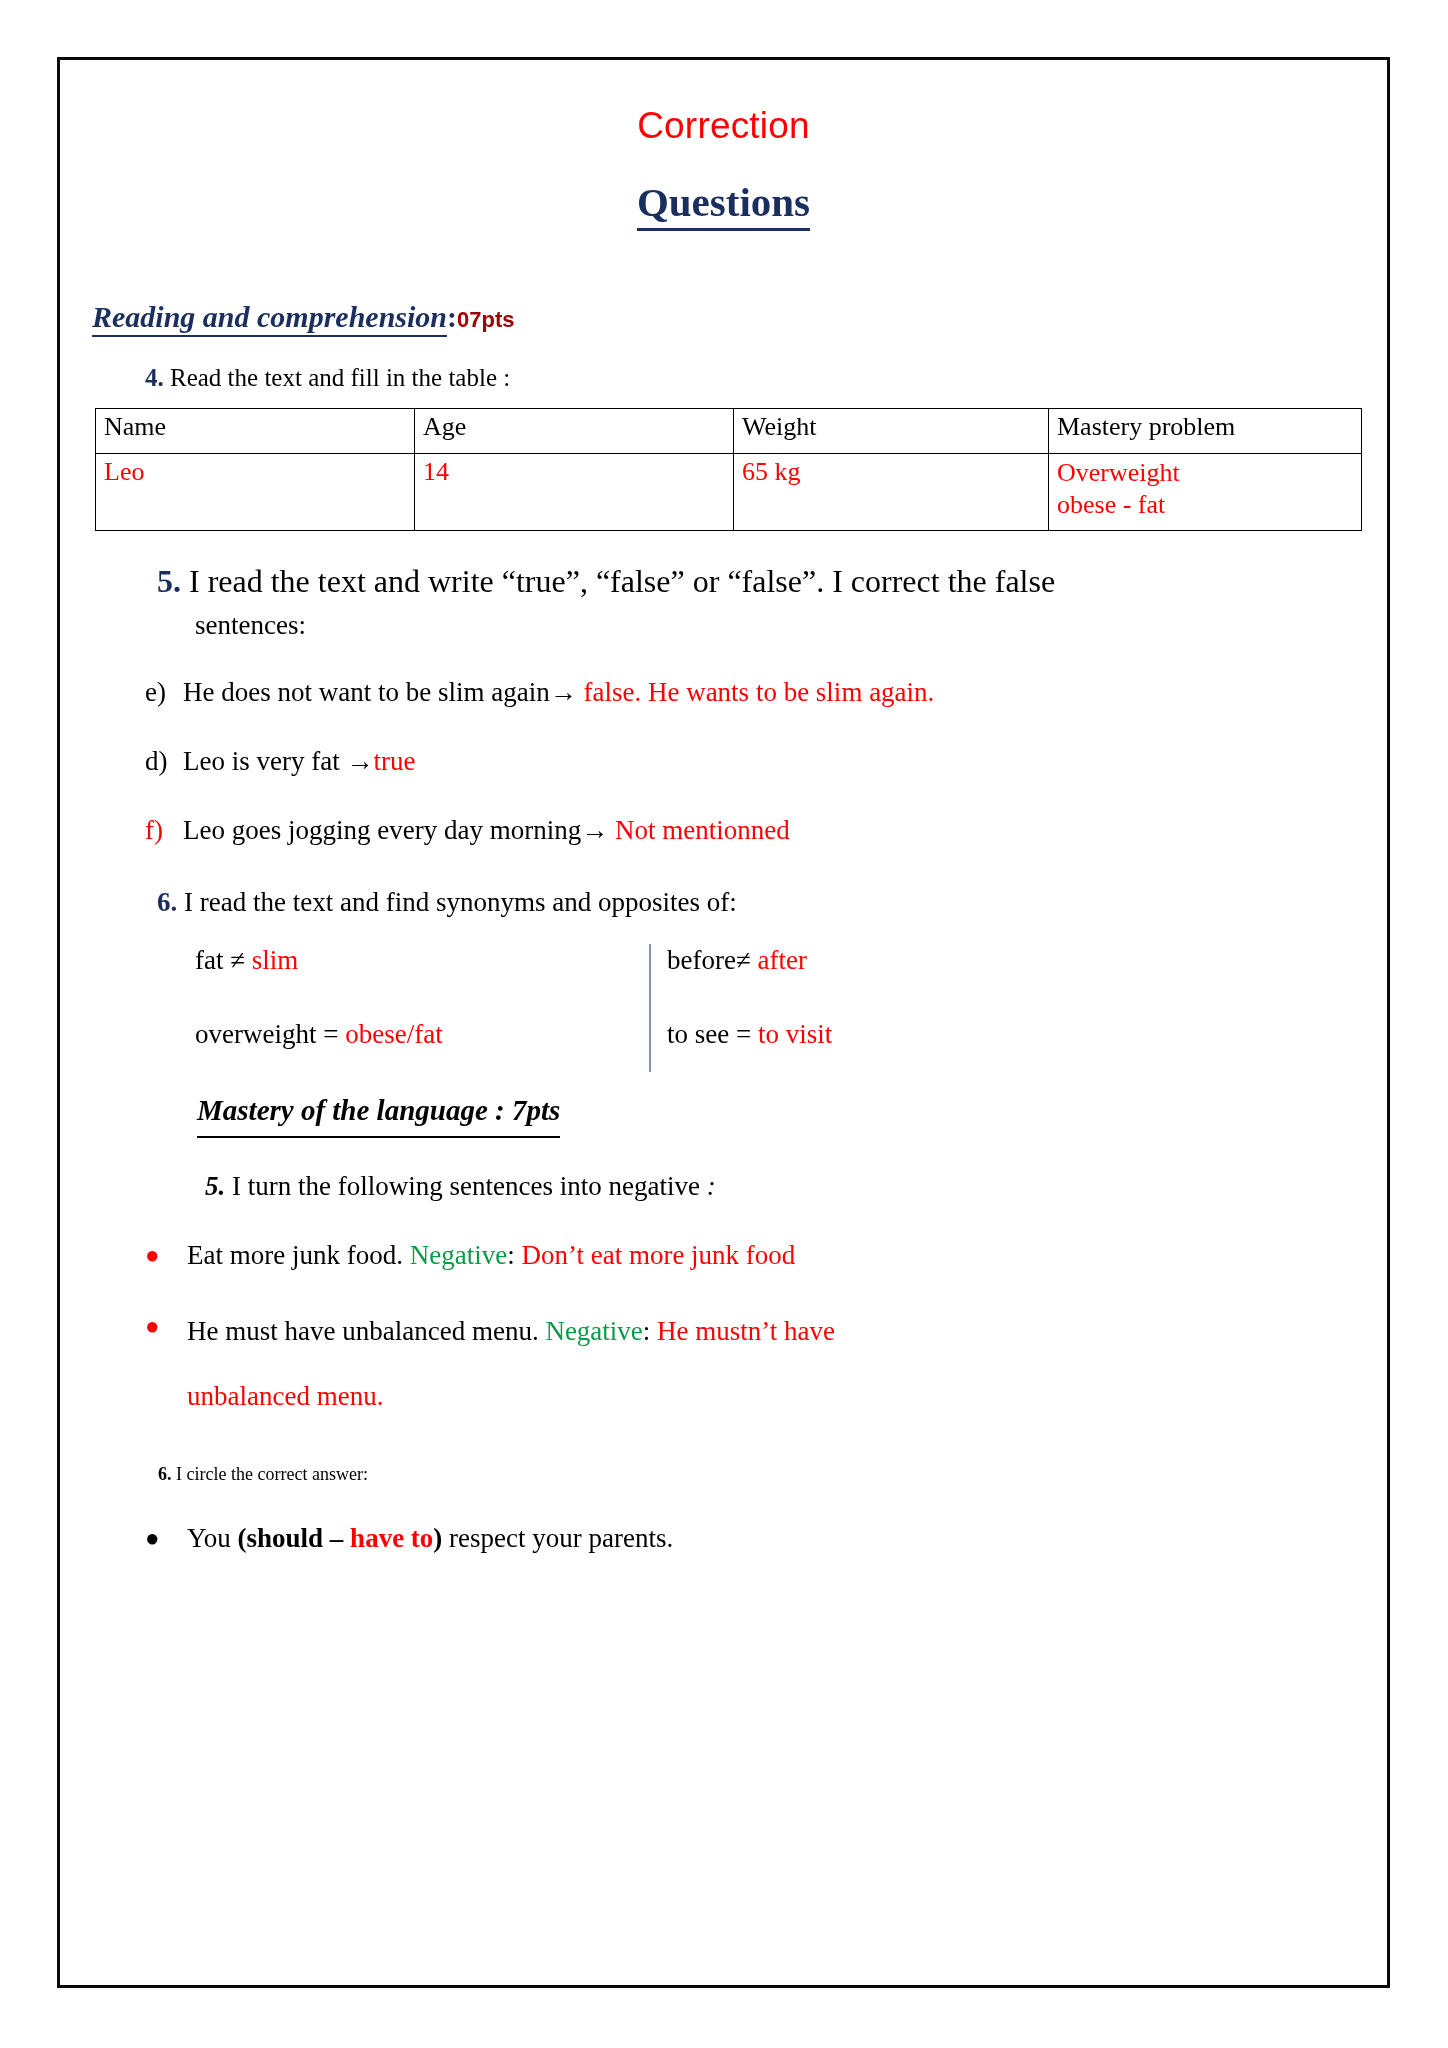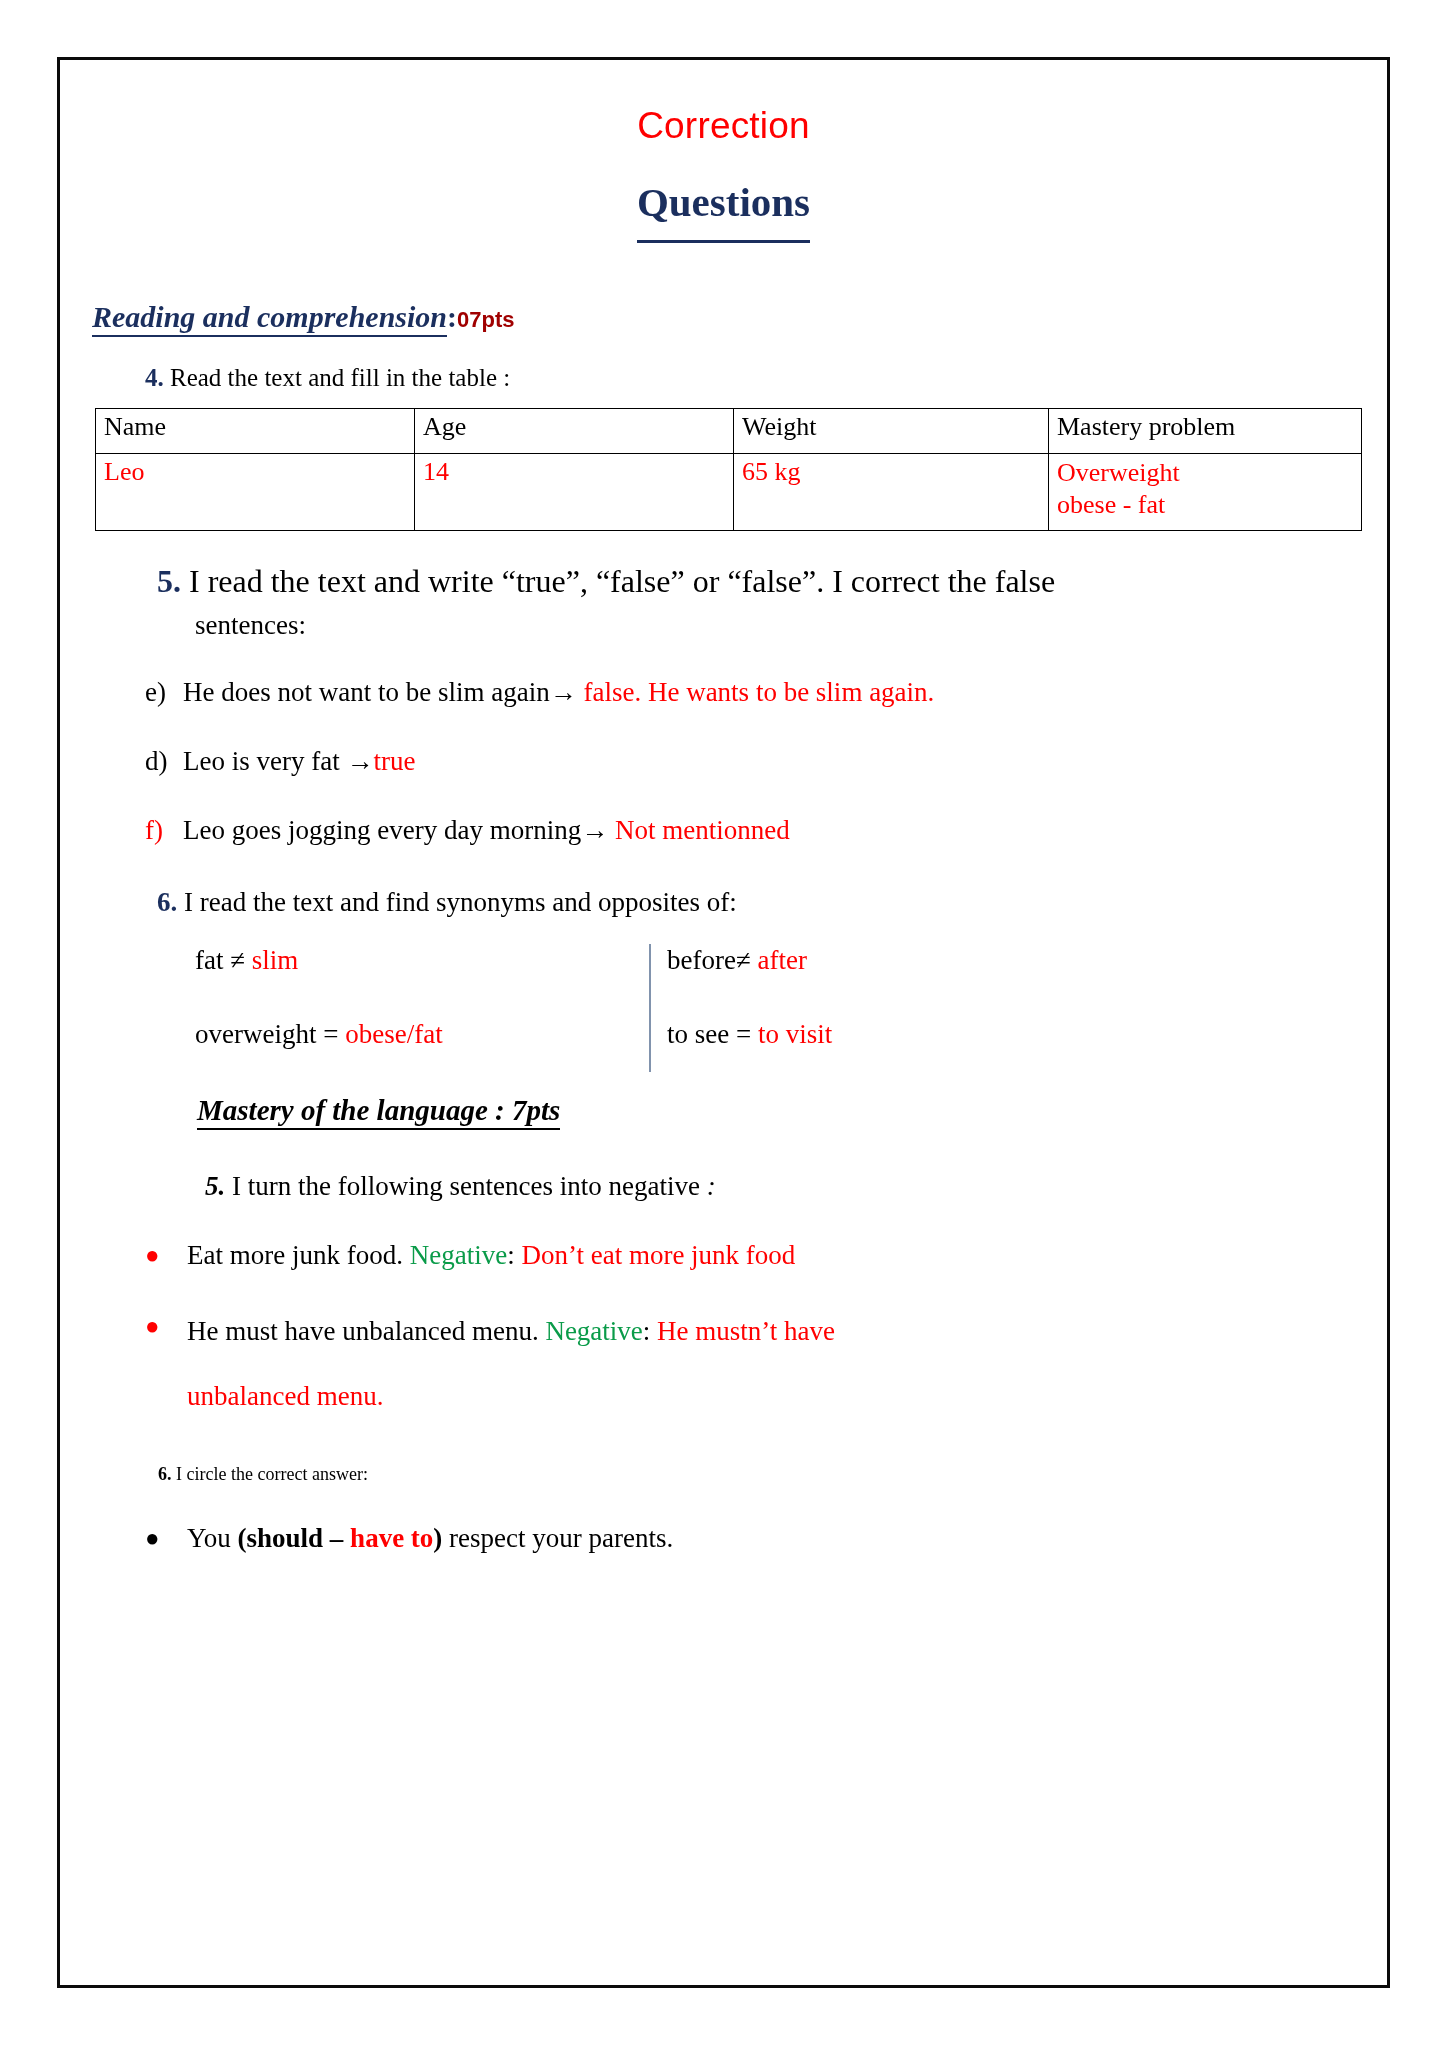--- a/index.html
+++ b/index.html
@@ -56,21 +56,21 @@
     text-align: center;
     color: #1b2f5e;
     font-family: "Liberation Serif", "DejaVu Serif", serif;
     font-weight: bold;
     font-size: 41px;
     line-height: 1;
     margin-top: 38px;
   }
   .title-questions span.u {
     border-bottom: 3px solid #1b2f5e;
-    padding-bottom: 15px;
+    padding-bottom: 3px;
   }
 
   
   .section-heading {
     margin-top: 77px;
     margin-left: 23px;
     font-size: 30px;
     line-height: 1.1;
     white-space: nowrap;
   }
@@ -201,21 +201,21 @@
     margin-top: 42px;
     margin-left: 140px;
     font-size: 29px;
     font-weight: bold;
     font-style: italic;
     color: #000;
     display: inline-block;
   }
   .mastery span.u {
     border-bottom: 2.5px solid #000;
-    padding-bottom: 2px;
+    padding-bottom: 10px;
   }
 
   .q5b {
     margin-top: 44px;
     margin-left: 148px;
     font-size: 27px;
   }
   .q5b .num { font-weight: bold; font-style: italic; }
   .q5b .colon-it { font-style: italic; }
 

